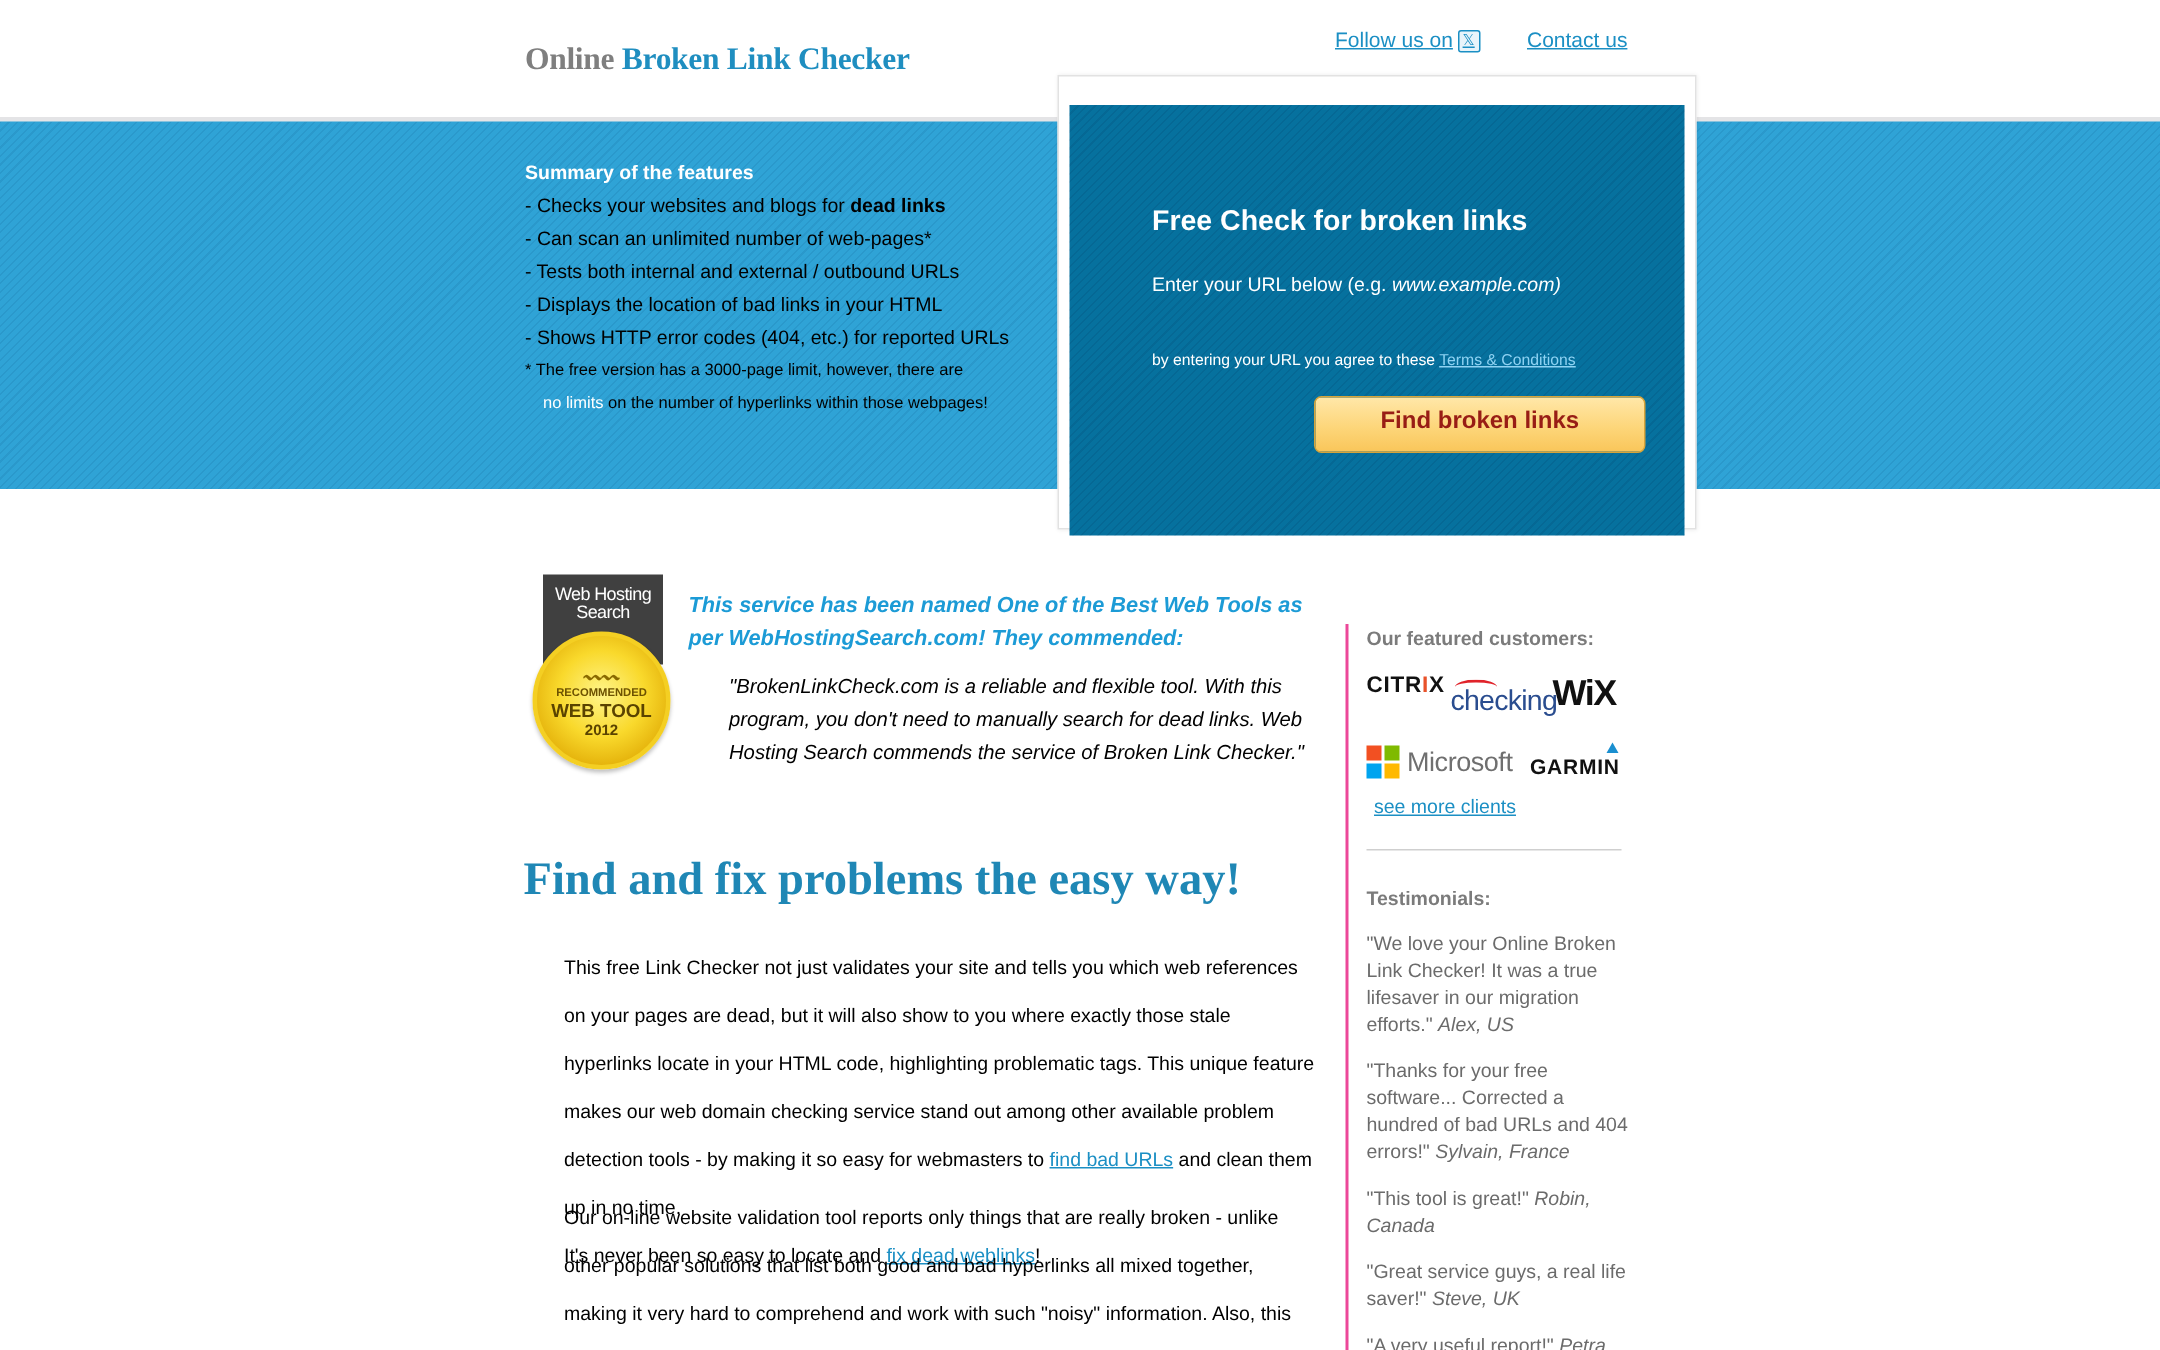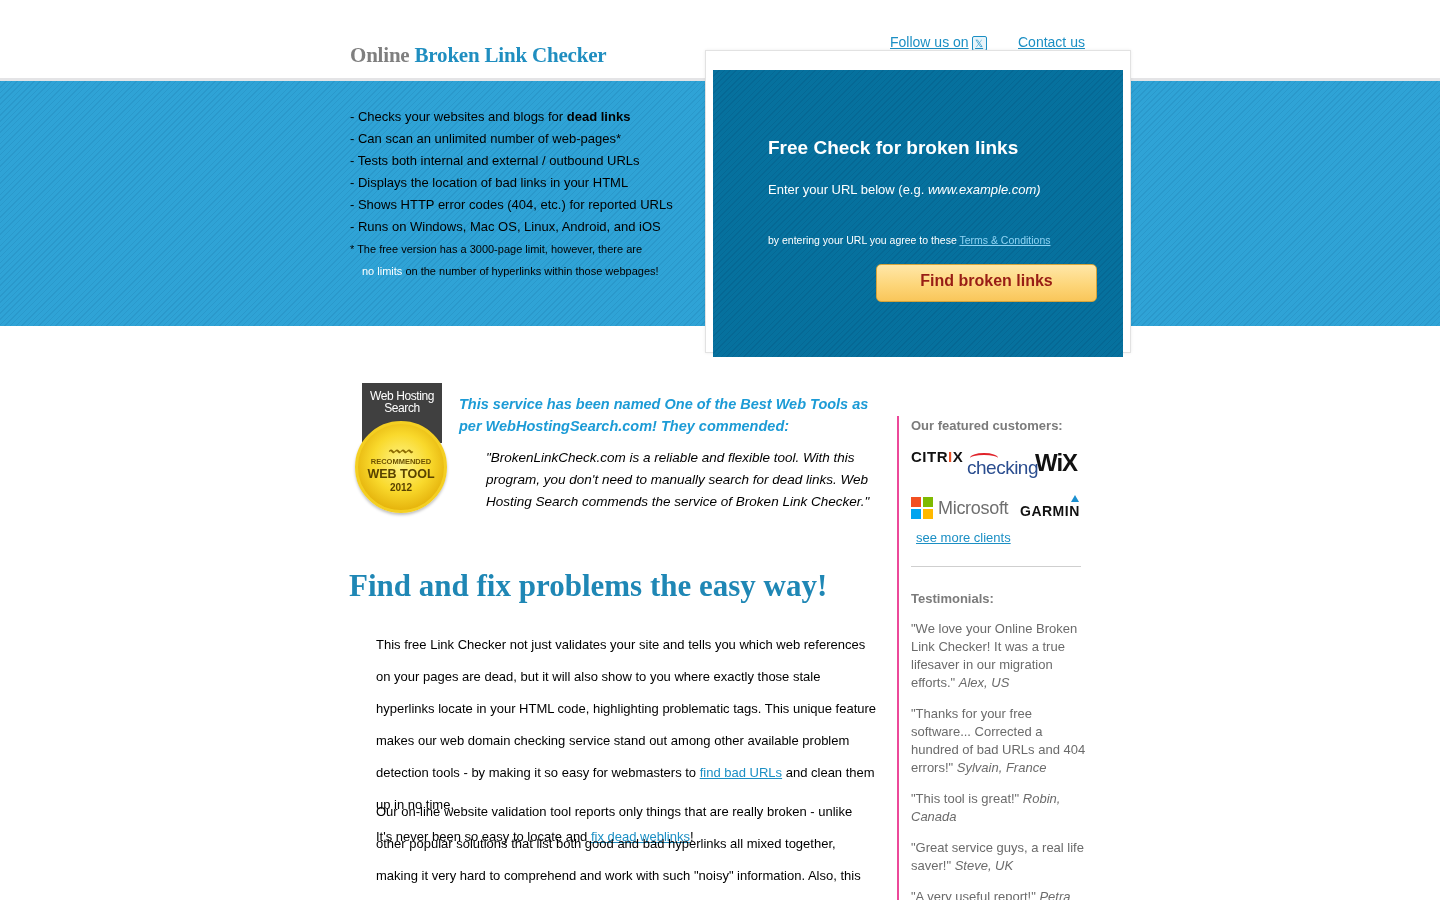--- a/index.html
+++ b/index.html
@@ -1,21 +1,21 @@
 <!DOCTYPE html>
 <html><head>
 <meta charset="utf-8">
 <style>
   * { box-sizing: border-box; margin: 0; padding: 0; }
   html, body { width: 1440px; height: 900px; overflow: hidden; background: #fff; }
   body { font-family: "Liberation Sans", sans-serif; color: #000; position: relative; }
   a { color: #1b8fc4; text-decoration: underline; }
 
   
-  .header { position: absolute; top: 16px; left: 0; width: 1440px; height: 78px; background: #fff; }
+  .header { position: absolute; top: 0; left: 0; width: 1440px; height: 78px; background: #fff; }
   .logo { position: absolute; left: 350px; top: 27px; font-family: "Liberation Serif", serif; font-weight: bold; font-size: 21px; letter-spacing: -0.2px; }
   .logo .l1 { color: #7f7f7f; }
   .logo .l2 { color: #1f8ec0; }
   .top-links { position: absolute; top: 18px; left: 890px; font-size: 14px; }
   .top-links a { color: #1b8fc4; }
   .follow { position: absolute; left: 0; top: 0; white-space: nowrap; display: flex; align-items: center; }
   .x-icon { display: inline-block; width: 15px; height: 15px; border: 1px solid #1b8fc4; border-radius: 2px; margin-left: 3px; position: relative; top: 1px; font-size: 10px; line-height: 13px; text-align: center; color: #1b8fc4; background: #e8f4fa; text-decoration: none; }
   .contact { position: absolute; left: 128px; top: 0; white-space: nowrap; }
 
   
@@ -96,26 +96,26 @@
       <span>Follow us on</span>
       <span class="x-icon">𝕏</span>
     </a>
     <a class="contact" href="#">Contact us</a>
   </div>
 </div>
 
 <div class="band"></div>
 
 <div class="features">
+  <div class="ft-title">Summary of the features</div>
   <div class="ft-item"><span>- Checks your websites and blogs for </span><b>dead links</b></div>
   <div class="ft-item">- Can scan an unlimited number of web-pages*</div>
   <div class="ft-item">- Tests both internal and external / outbound URLs</div>
   <div class="ft-item">- Displays the location of bad links in your HTML</div>
   <div class="ft-item">- Shows HTTP error codes (404, etc.) for reported URLs</div>
-  <div class="ft-item">- Runs on Windows, Mac OS, Linux, Android, and iOS</div>
   <div class="ft-note">*  The free version has a 3000-page limit, however, there are</div>
   <div class="ft-note indent"><span class="hl">no limits</span><span> on the number of hyperlinks within those webpages!</span></div>
 </div>
 
 <div class="check-frame">
   <div class="check-box">
     <div class="check-title">Free Check for broken links</div>
     <div class="check-label"><span>Enter your URL below (e.g. </span><i>www.example.com)</i></div>
     <div class="terms"><span>by entering your URL you agree to these </span><a href="#">Terms &amp; Conditions</a></div>
     <button class="find-btn">Find broken links</button>

